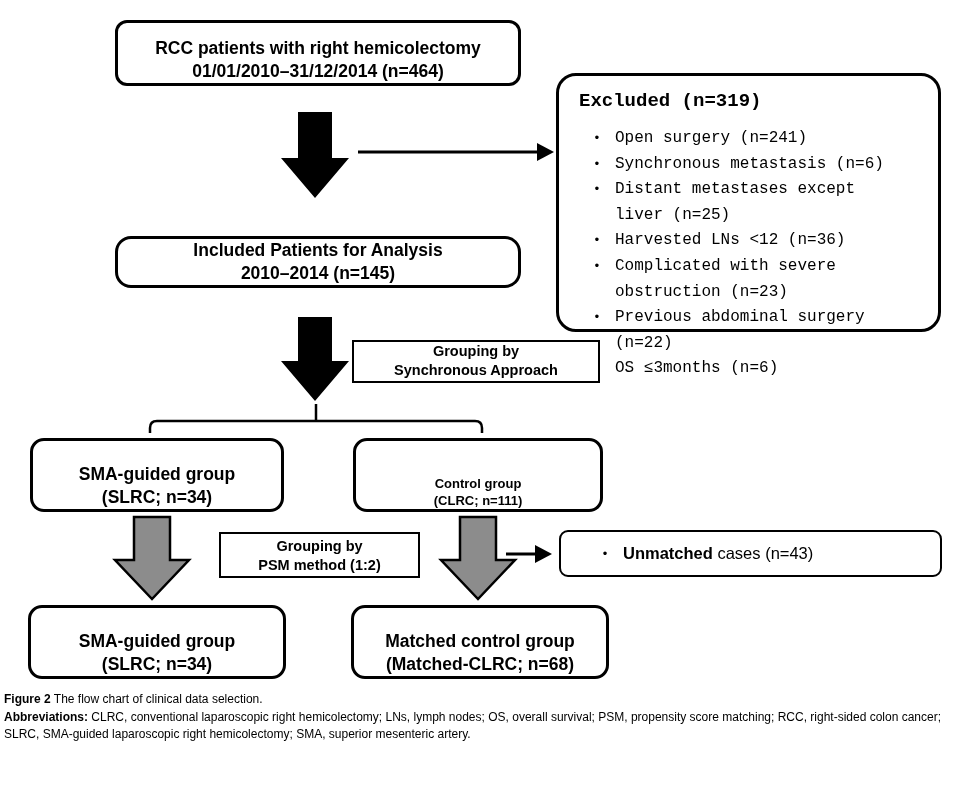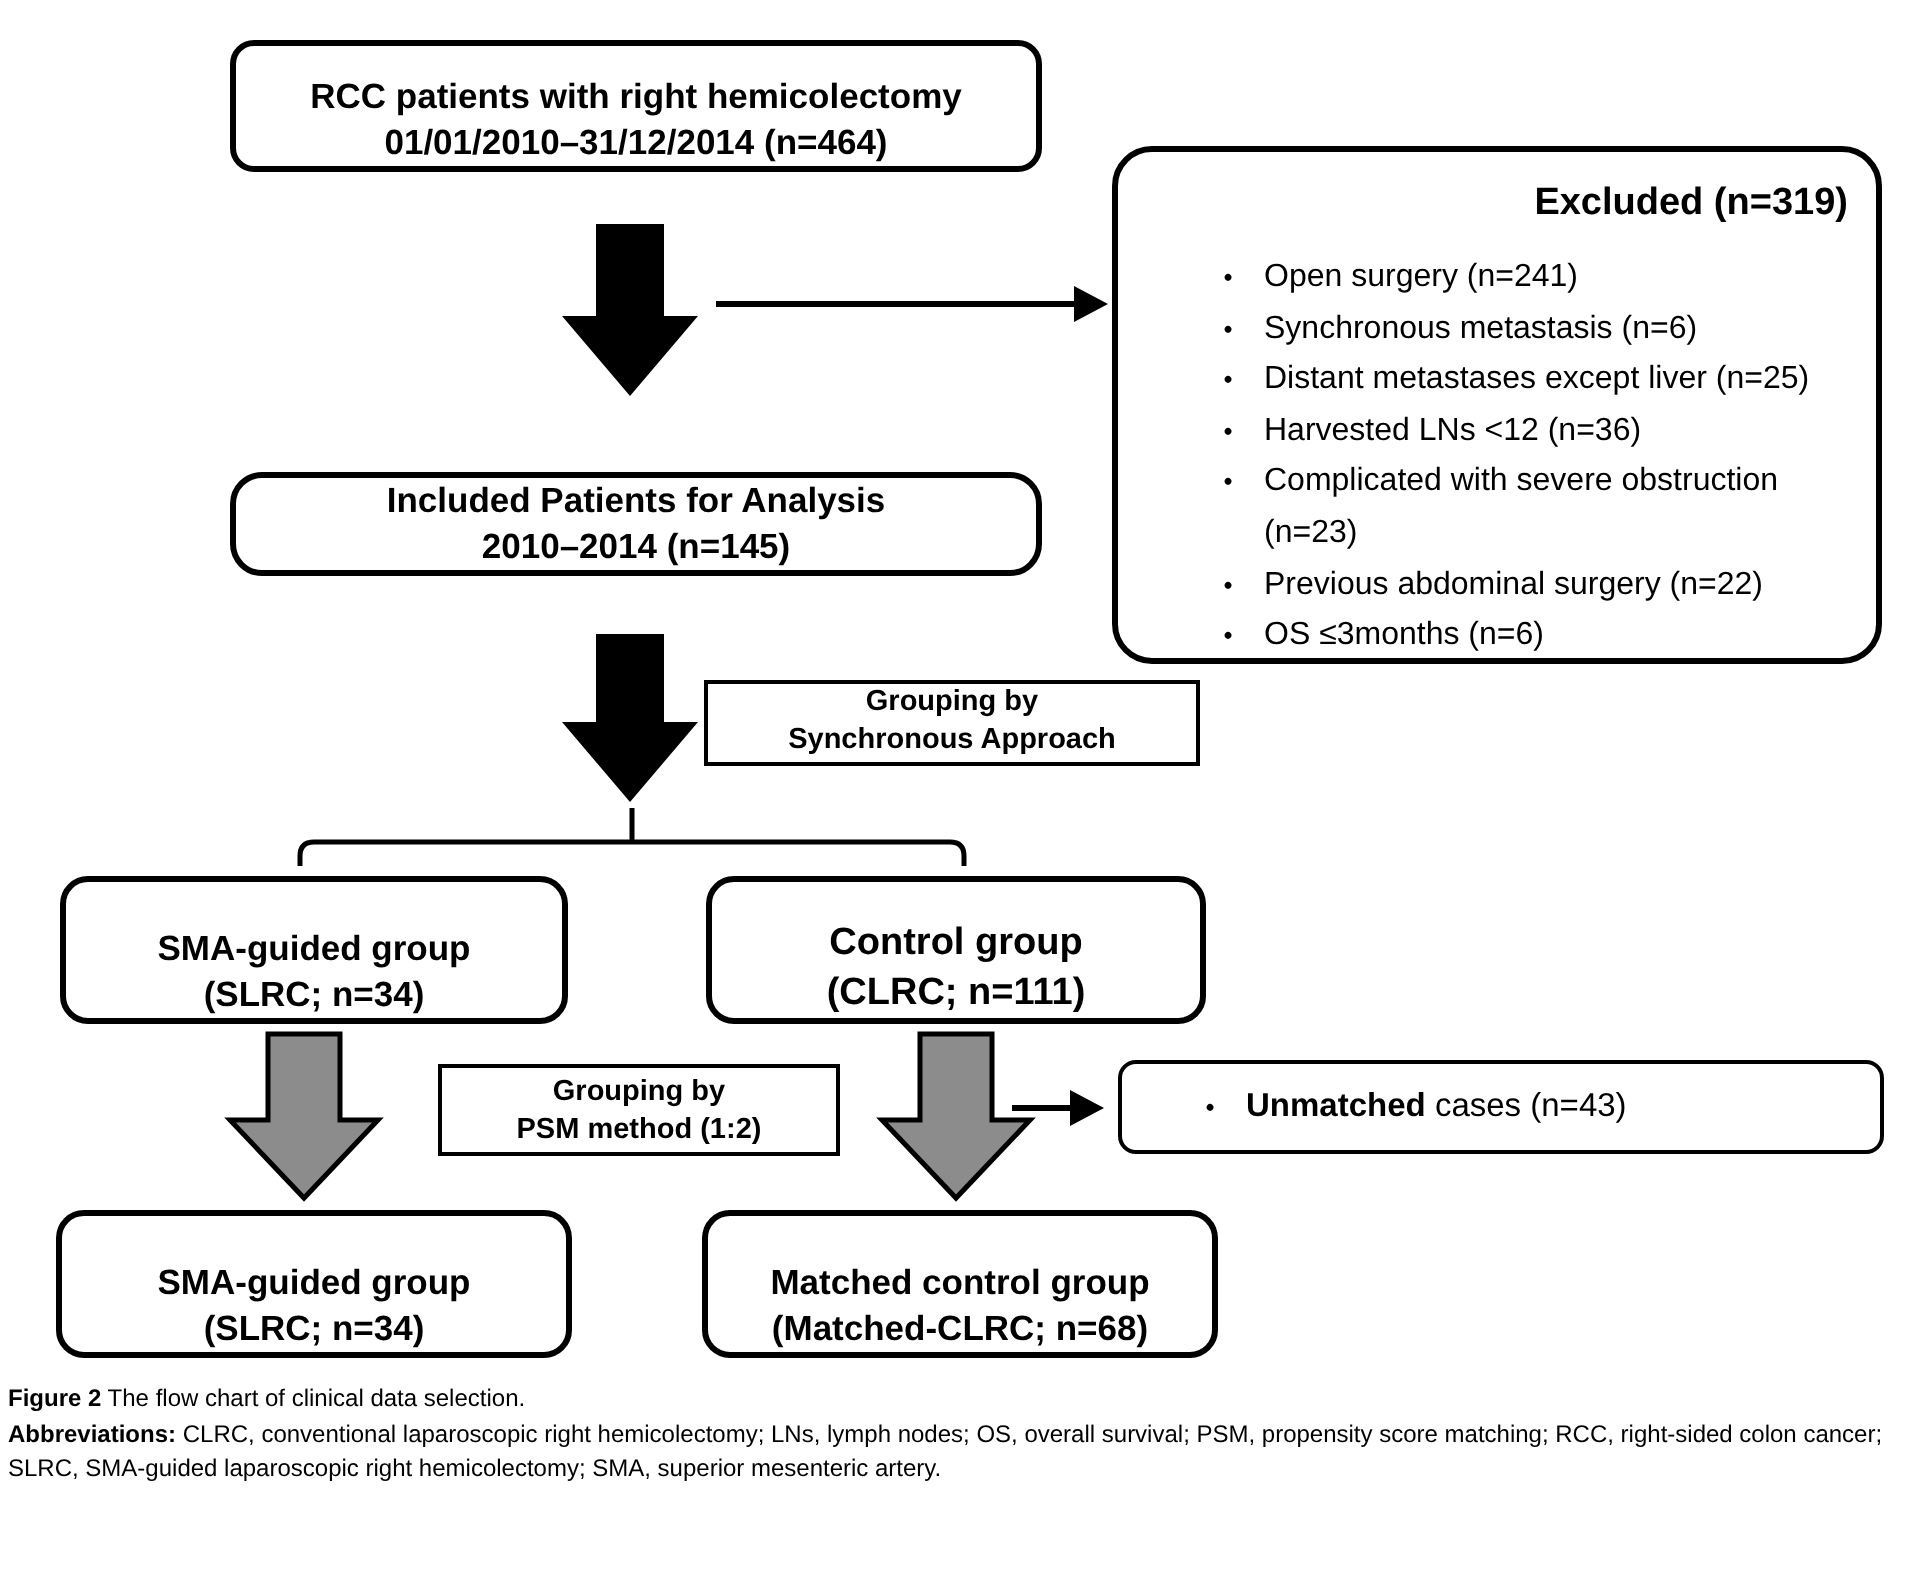--- a/index.html
+++ b/index.html
@@ -26,35 +26,36 @@
   .rounded-lg{border-radius:20px;}
   .rounded-md{border-radius:14px;}
   .rounded-sm{border-radius:9px;}
   .square{border-radius:0;border-width:2.5px;}
 
   .top-box{left:115px;top:20px;width:406px;height:66px;font-size:17.5px;border-radius:12px;}
   .included-box{left:115px;top:236px;width:406px;height:52px;font-size:17.5px;border-radius:16px;}
 
   .excluded-box{
     left:556px;top:73px;width:385px;height:259px;
-    justify-content:flex-start;align-items:flex-end;
+    justify-content:flex-start;align-items:flex-start;
     text-align:left;font-weight:normal;
     padding:13px 14px 10px 20px;
+    font-family:Liberation Mono, monospace;
   }
   .excluded-title{font-weight:bold;font-size:19px;margin:0 0 12px 0;}
   ul.excluded-list{list-style:none;margin:0;padding:0;font-size:16px;}
   ul.excluded-list li{display:flex;align-items:flex-start;line-height:1.6;}
   ul.excluded-list .bullet{flex:0 0 36px;text-align:center;font-size:13px;line-height:25px;}
   ul.excluded-list .li-text{max-width:292px;}
 
   .grouping-lap-box{left:352px;top:340px;width:248px;height:43px;font-size:14.5px;line-height:1.35;}
   .grouping-psm-box{left:219px;top:532px;width:201px;height:46px;font-size:14.5px;line-height:1.35;}
 
   .sma-box{left:30px;top:438px;width:254px;height:74px;font-size:17.5px;}
-  .control-box{left:353px;top:438px;width:250px;height:74px;font-size:19px;}
+  .control-box{left:353px;top:438px;width:250px;height:74px;font-size:13px;}
   .sma-final-box{left:28px;top:605px;width:258px;height:74px;font-size:17.5px;}
   .matched-box{left:351px;top:605px;width:258px;height:74px;font-size:17.5px;}
 
   .unmatched-box{
     left:559px;top:530px;width:383px;height:47px;
     border-width:2.5px;
     flex-direction:row;justify-content:flex-start;
     font-weight:normal;font-size:16.5px;
     padding-left:26px;
   }

